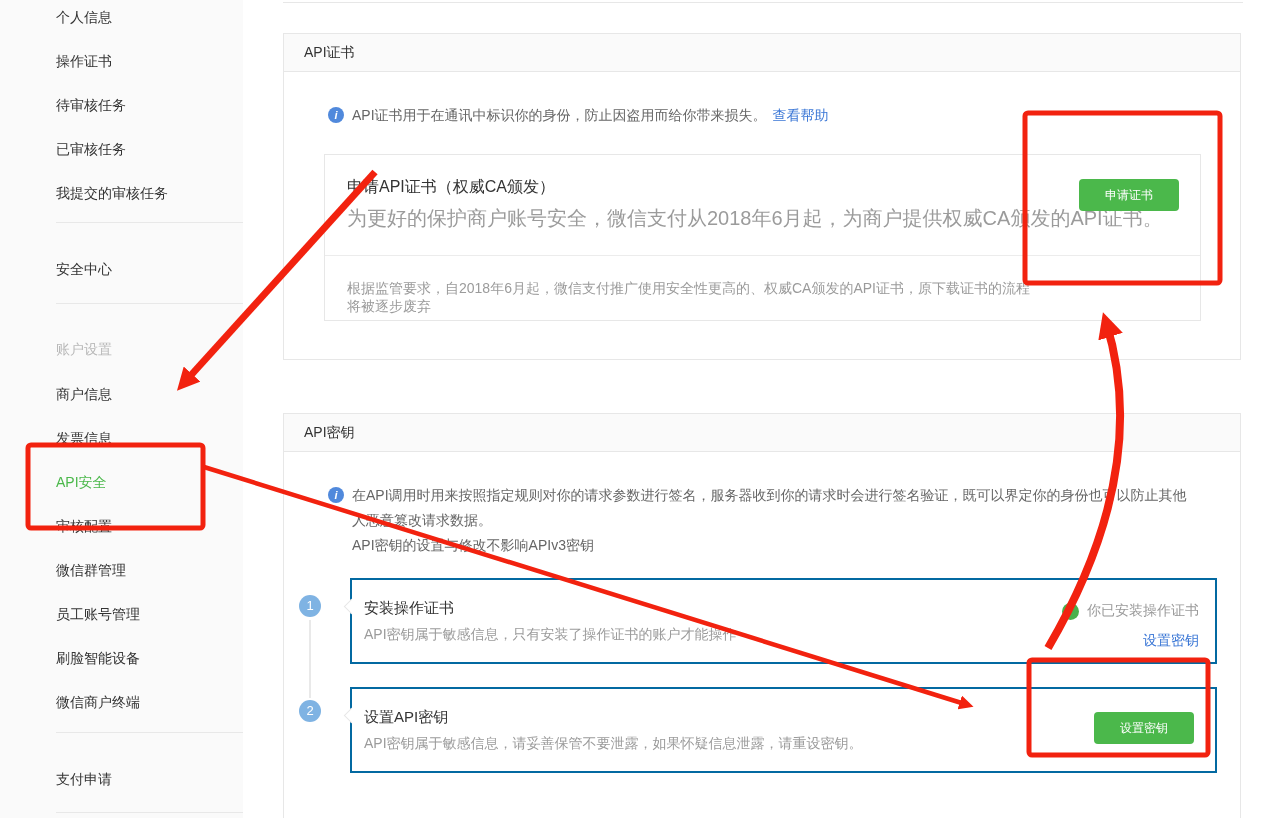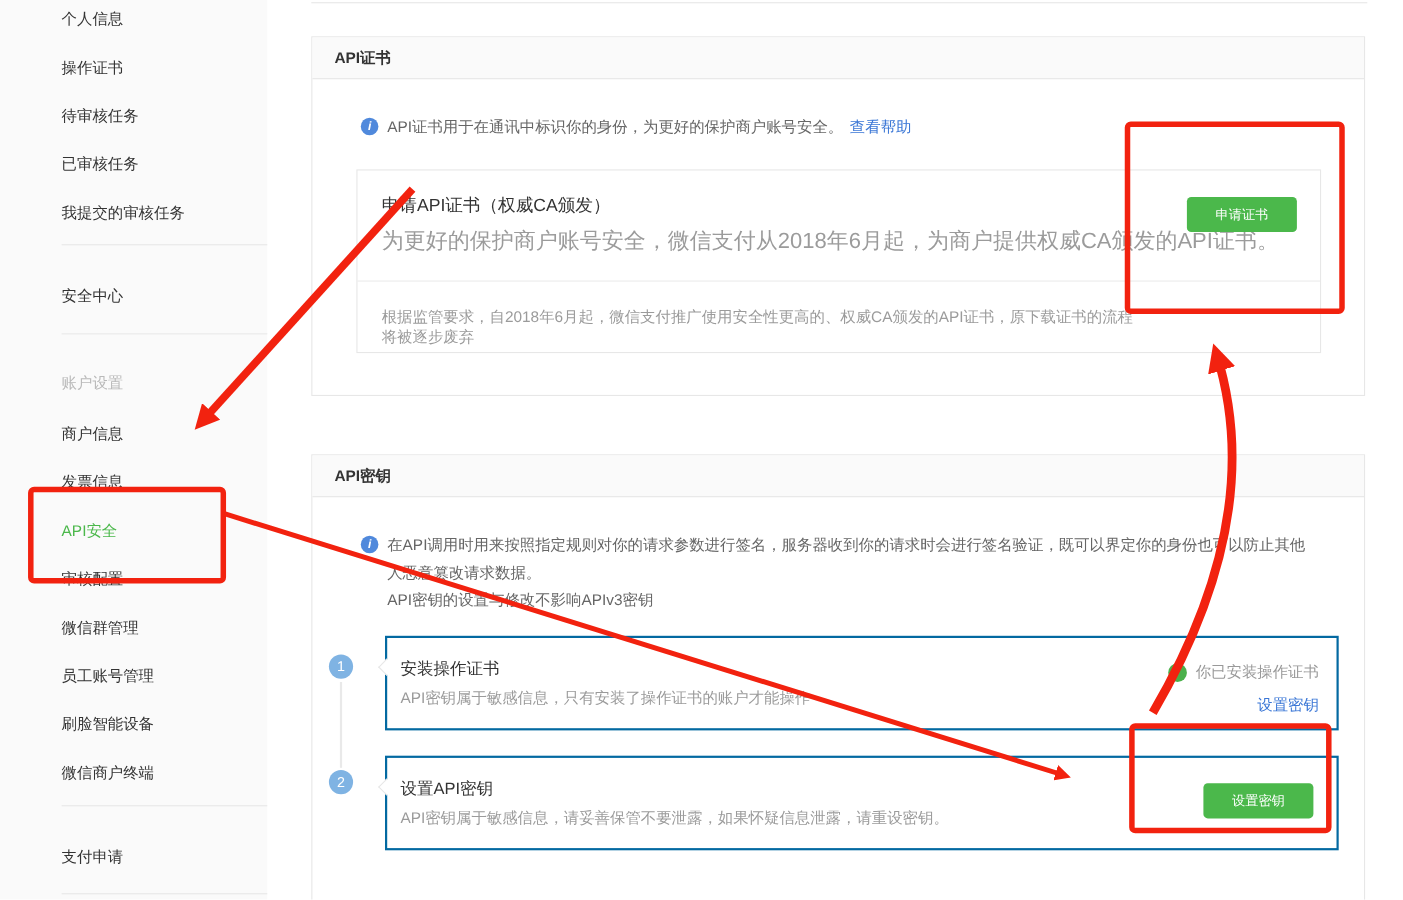--- a/index.html
+++ b/index.html
@@ -19,21 +19,21 @@
   .nav-divider{height:0;border-bottom:1px solid #e8e8e8;margin-left:56px;}
   .d1{margin-top:7px;} .i-sec{margin-top:24px;} .d2{margin-top:12px;} .h-acct{margin-top:24px;font-family:Liberation Serif, serif;}
   .d3{margin-top:8px;} .i-pay{margin-top:24px;} .d4{margin-top:11px;}
 
   
   .top-rule{position:absolute;left:283px;top:2px;width:960px;height:1px;background:#e7e7e7;}
   .panel{position:absolute;left:283px;width:958px;background:#fff;border:1px solid #e7e7e7;box-sizing:border-box;}
   .panel-cert{top:33px;height:327px;}
   .panel-key{top:402px;height:414px;margin-top:11px;}
   .panel-hd{height:37px;line-height:37px;background:#fafafa;border-bottom:1px solid #e7e7e7;
-            padding-left:20px;color:#333;font-size:14px;font-weight:bold;}
+            padding-left:20px;color:#333;font-size:14px;}
   .info-row{position:absolute;left:44px;display:flex;align-items:flex-start;color:#666;line-height:18px;}
   .info-row.cert{top:72px;}
   .info-row.key{top:72px;width:880px;}
   .info-icon{flex:0 0 16px;width:16px;height:16px;border-radius:50%;background:var(--info);color:#fff;
              font-size:11px;font-weight:bold;line-height:16px;text-align:center;margin-right:8px;margin-top:1px;font-style:italic;}
   .key-info-text{width:838px;line-height:25px;margin-top:-3px;}
   a.blue{color:var(--link);text-decoration:none;cursor:pointer;}
 
   
   .card{position:absolute;left:40px;top:120px;width:877px;height:167px;border:1px solid #e7e7e7;box-sizing:border-box;}
@@ -93,21 +93,21 @@
     <div class="nav-item i-pay">支付申请</div>
     <div class="nav-divider d4"></div>
   </aside>
 
   <div class="top-rule"></div>
 
   <section class="panel panel-cert">
     <div class="panel-hd">API证书</div>
     <div class="info-row cert">
       <span class="info-icon">i</span>
-      <span>API证书用于在通讯中标识你的身份，为更好的保护商户账号安全。</span>
+      <span>API证书用于在通讯中标识你的身份，防止因盗用而给你带来损失。</span>
       <a class="blue" style="margin-left:6px;">查看帮助</a>
     </div>
     <div class="card">
       <div class="card-title">申请API证书（权威CA颁发）</div>
       <div class="card-desc">为更好的保护商户账号安全，微信支付从2018年6月起，为商户提供权威CA颁发的API证书。</div>
       <button class="green-btn btn-apply">申请证书</button>
       <div class="card-split"></div>
       <div class="card-notice">根据监管要求，自2018年6月起，微信支付推广使用安全性更高的、权威CA颁发的API证书，原下载证书的流程将被逐步废弃</div>
     </div>
   </section>

